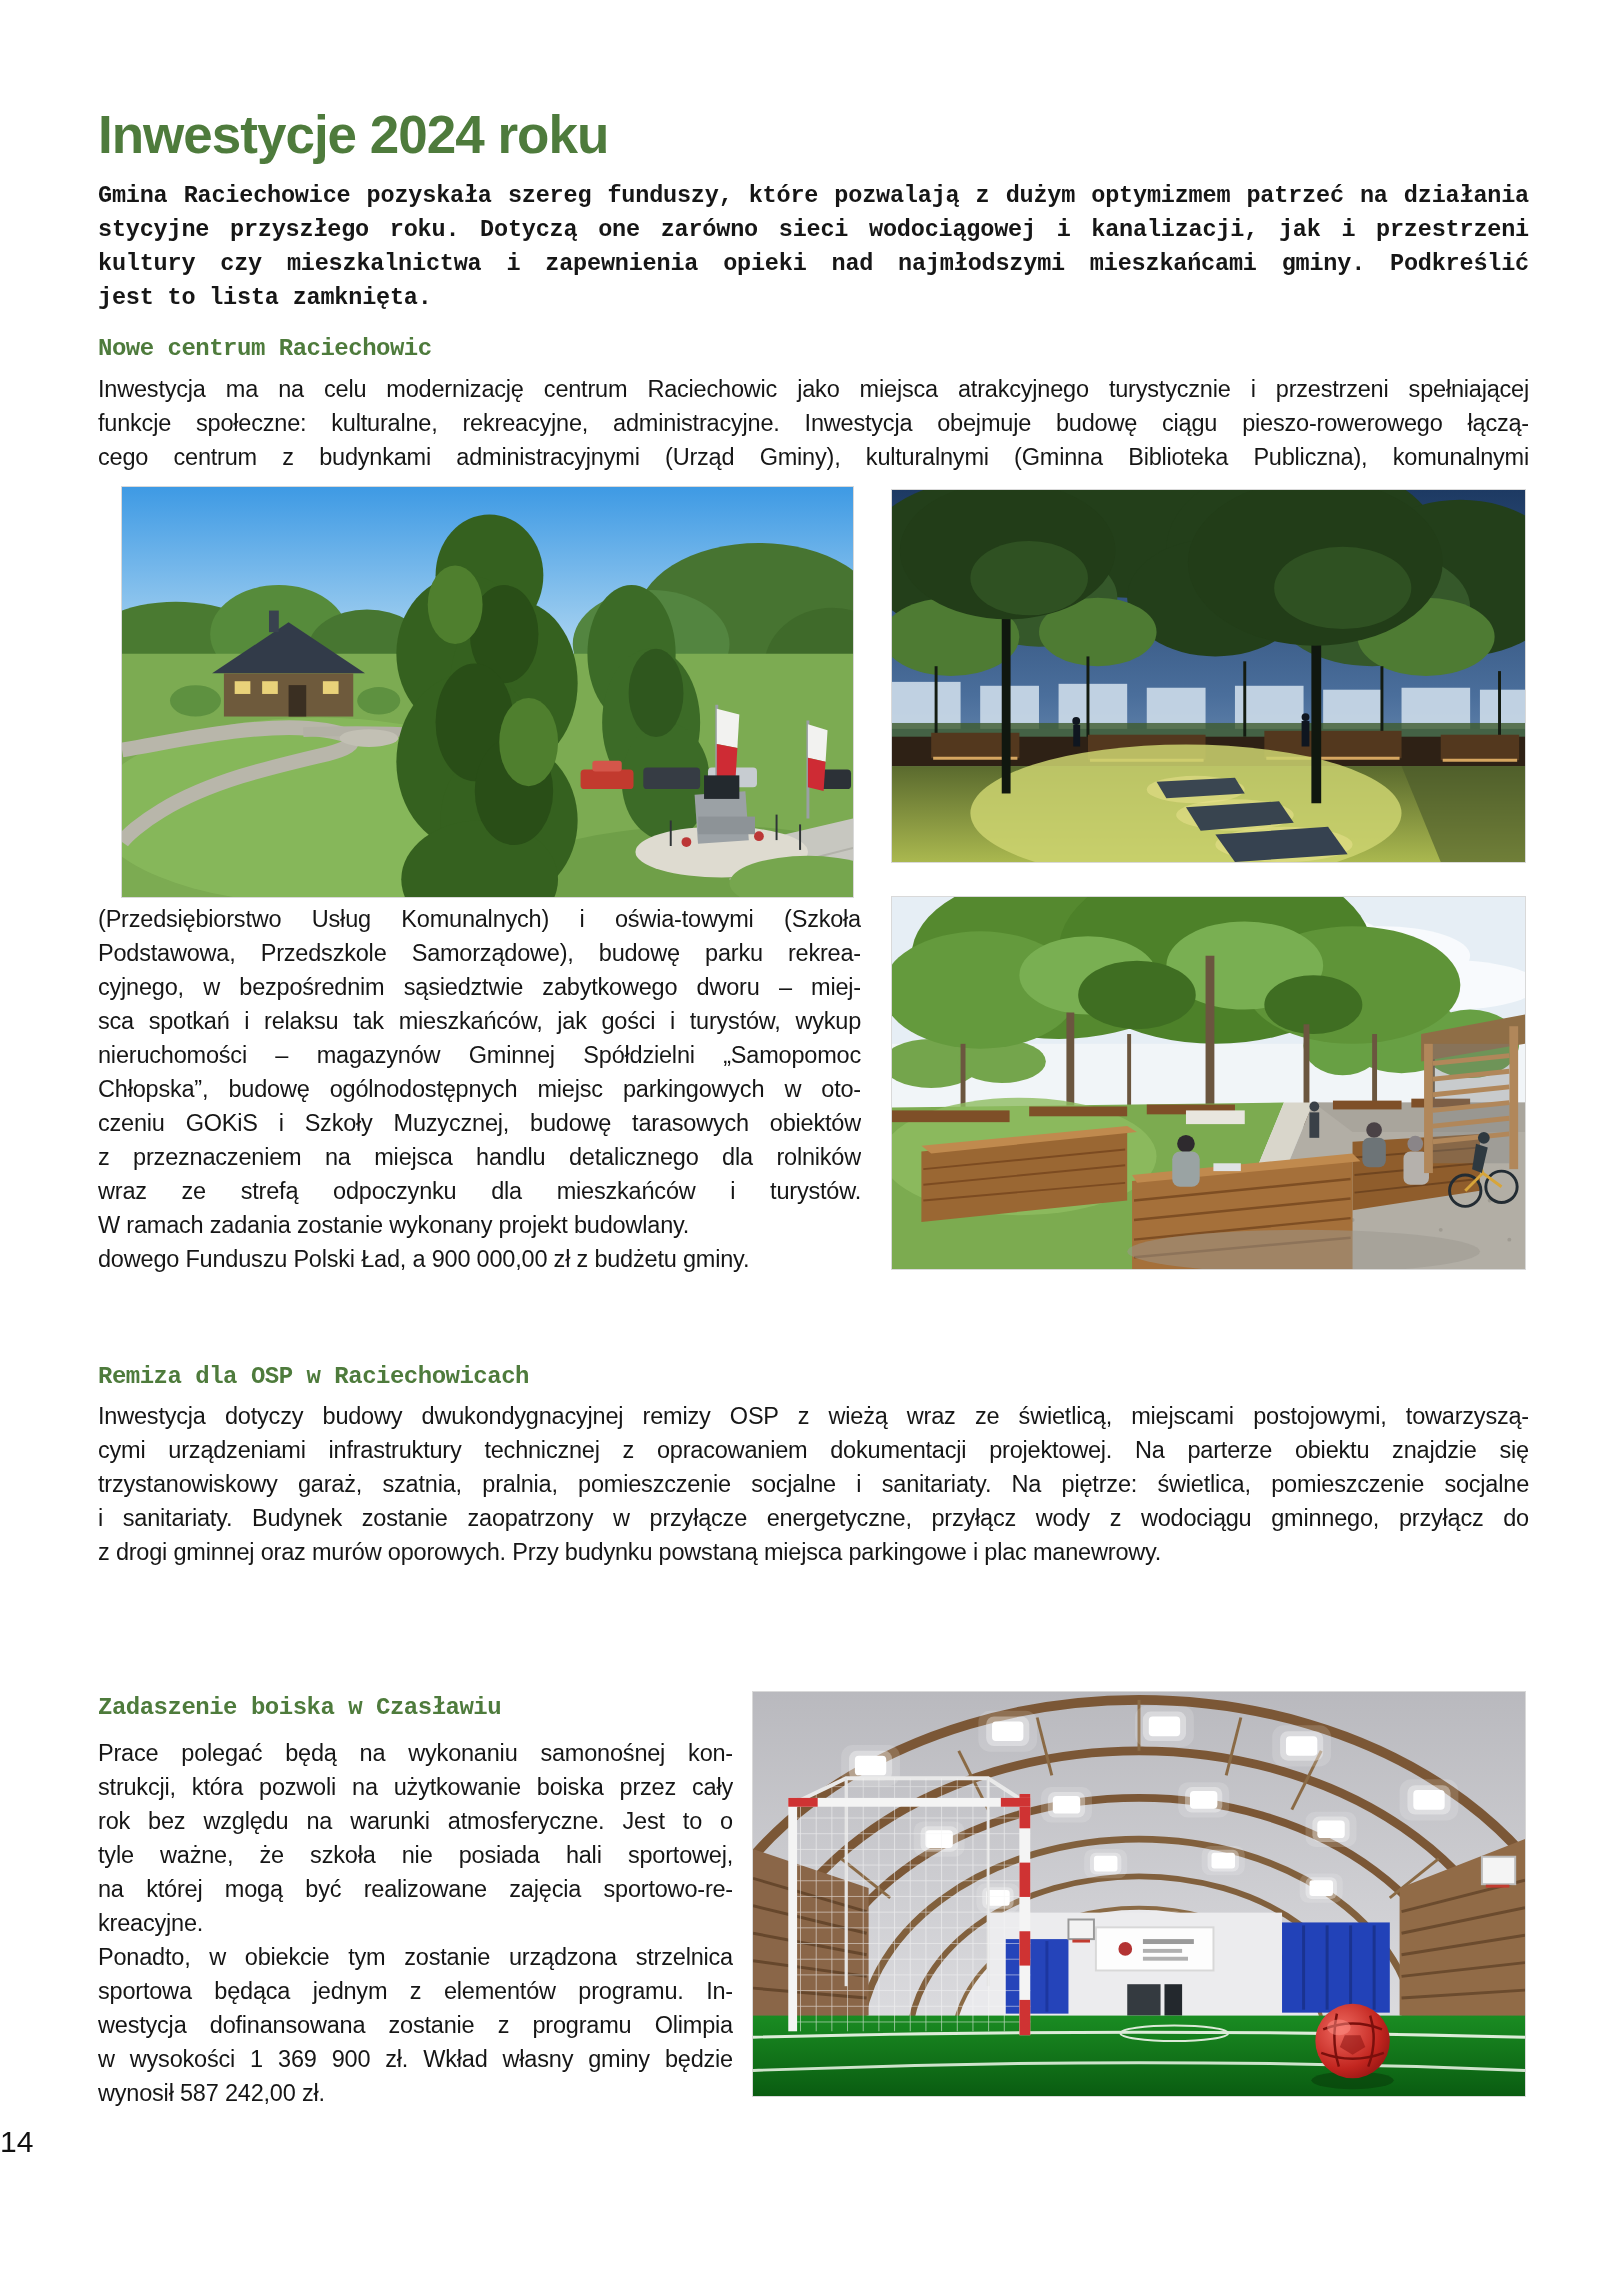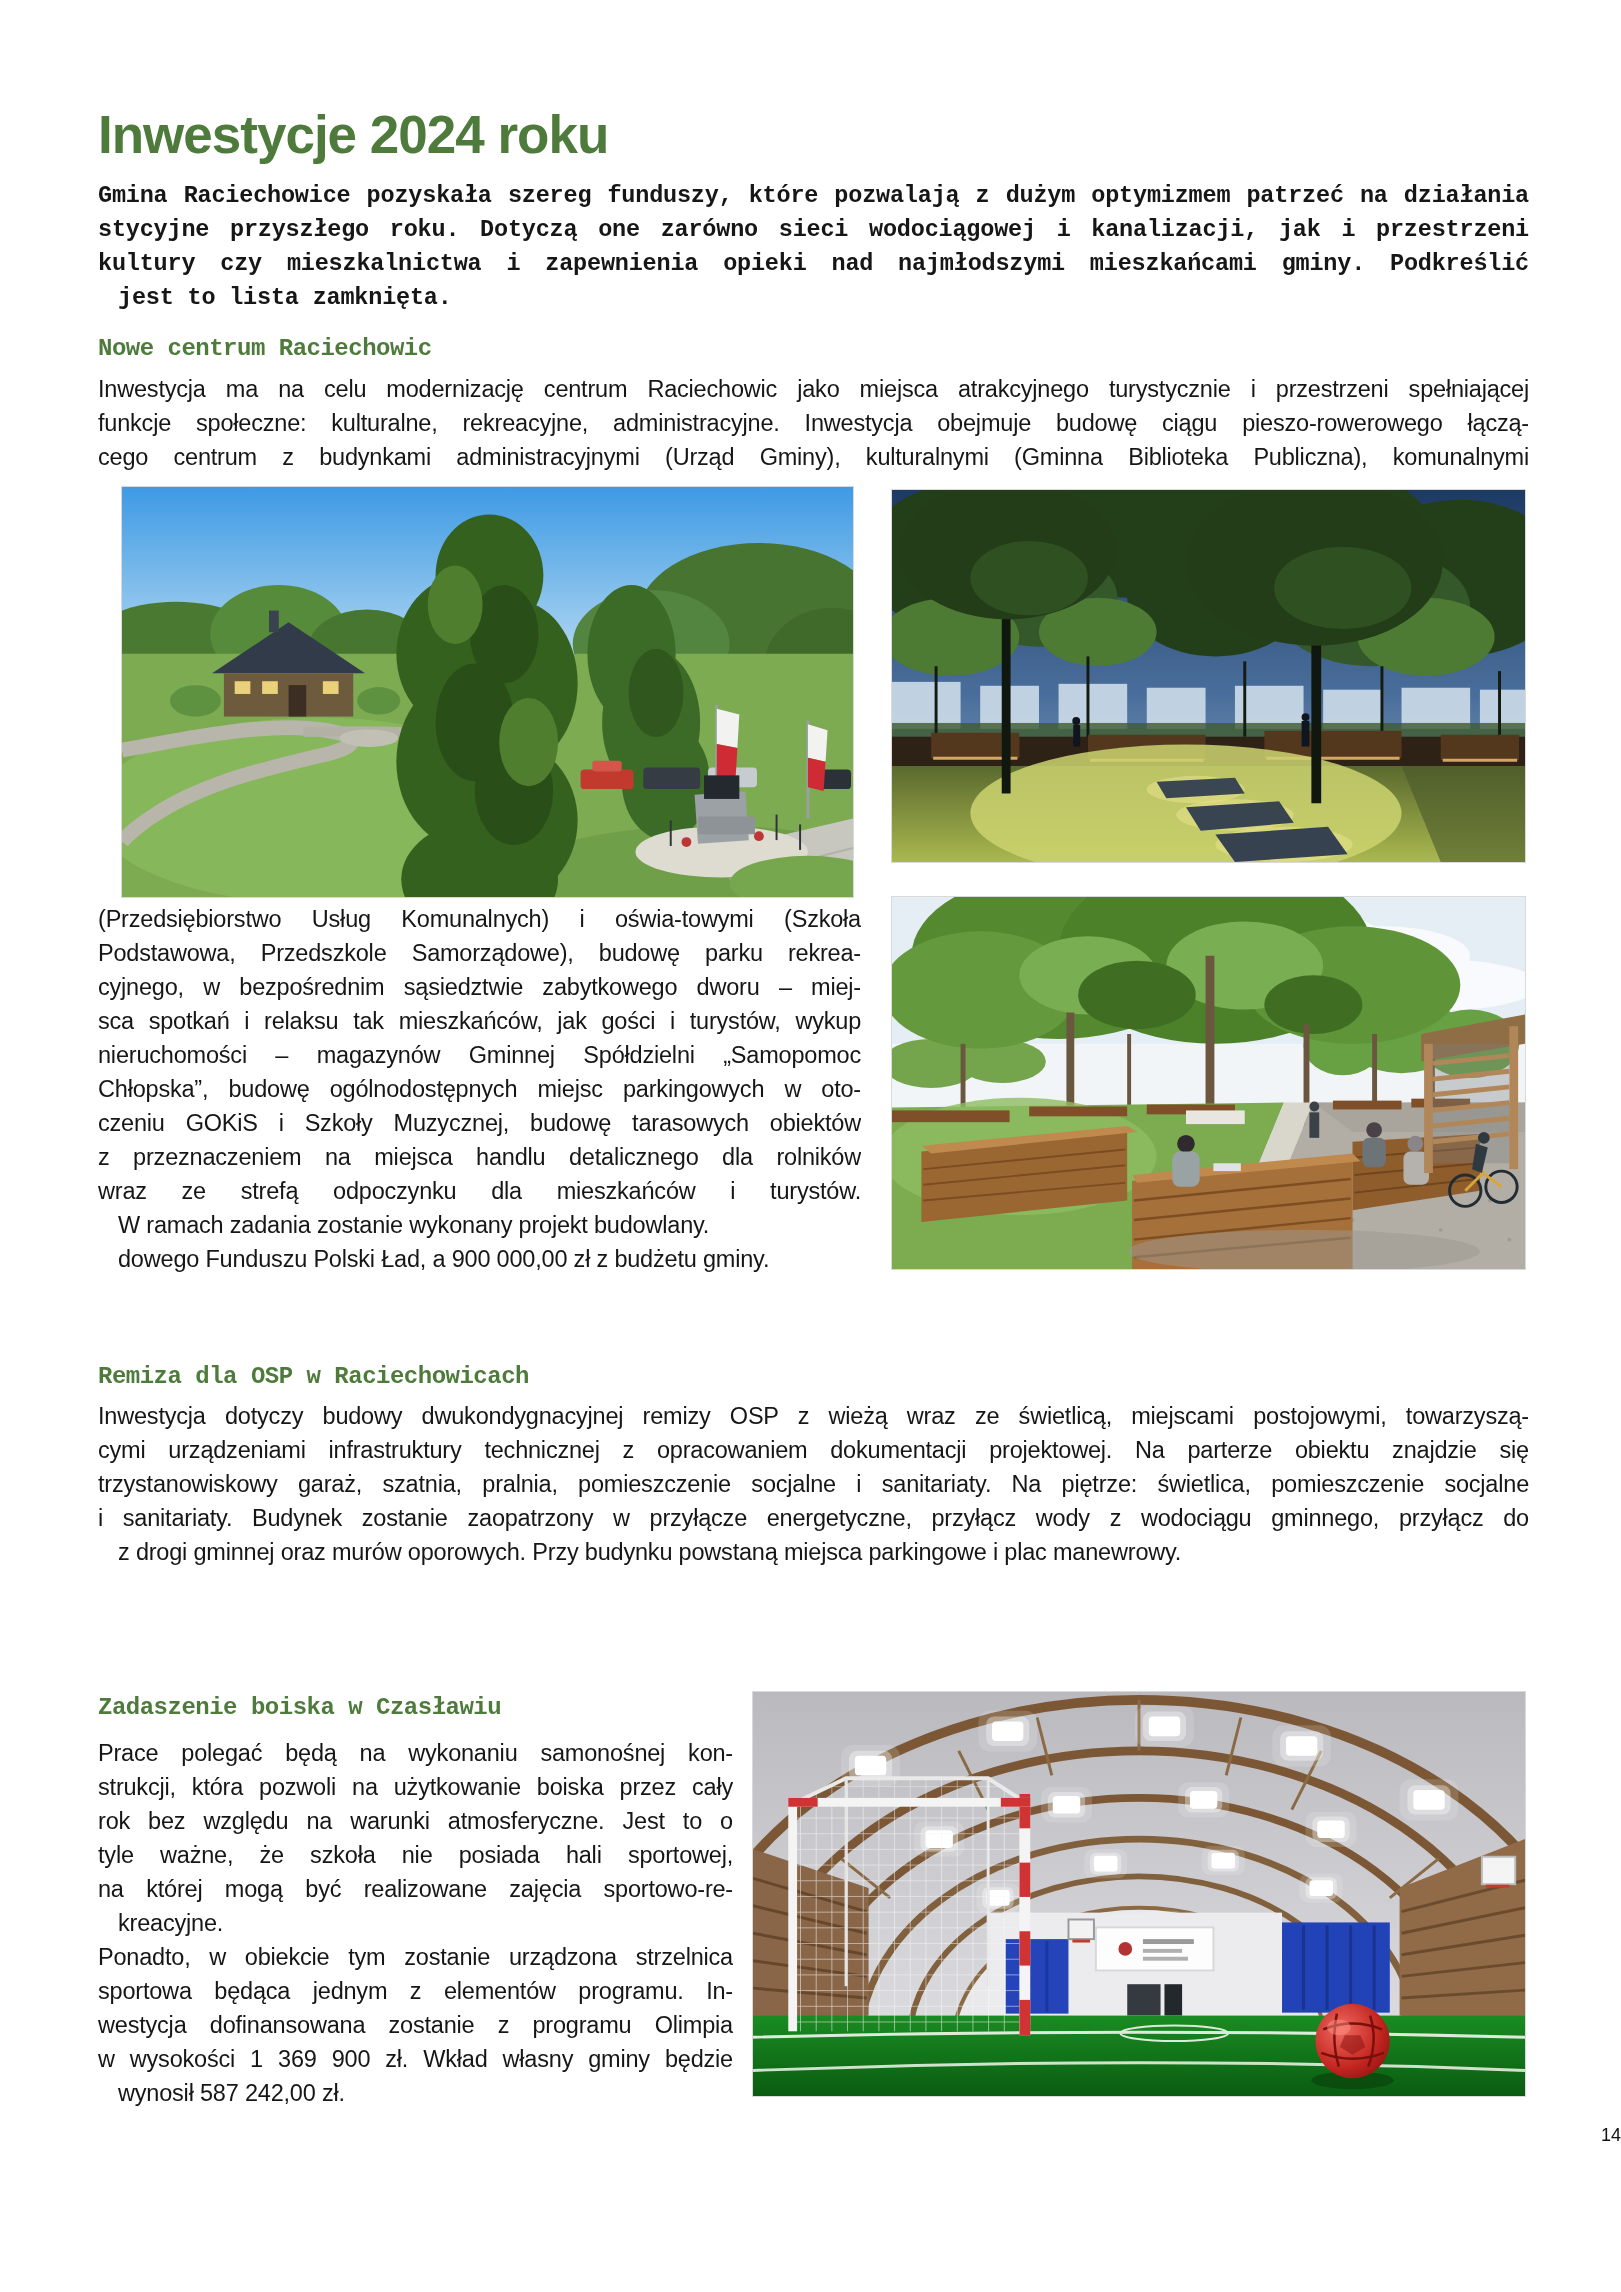--- a/index.html
+++ b/index.html
@@ -6,24 +6,24 @@
   .page{
     position:relative;width:1621px;height:2293px;background:#ffffff;
     font-family:"Liberation Sans",sans-serif;color:#161616;overflow:hidden;
   }
   .abs{position:absolute;}
   .title{font-size:53px;font-weight:700;color:#4e7b3c;letter-spacing:-1px;line-height:61px;}
   .h2{font-size:24px;font-weight:700;color:#4e7b3c;letter-spacing:-0.5px;line-height:39px;font-family:Liberation Mono, monospace;}
   .body-text{font-size:23.5px;line-height:34px;letter-spacing:-0.2px;}
   .bold{font-weight:700;font-family:Liberation Mono, monospace;}
   .tl{text-align:justify;text-align-last:justify;height:34px;overflow:hidden;}
-  .tl-last{text-align-last:left;margin-left:20px;}
+  .tl-last{text-align-last:left;}
   .photo{position:absolute;outline:1px solid #d9d9d9;background:#eee;}
   .photo svg{display:block;width:100%;height:100%;}
-  .pagenum{position:absolute;left:0;right:0;text-align:right;font-size:18px;color:#111;}
+  .pagenum{position:absolute;left:0;right:0;text-align:left;font-size:30px;color:#111;}
 </style>
 </head>
 <body>
 
 <div class="page">
 
   <div class="abs title" style="left:98px;top:104px;width:1431px;">Inwestycje 2024 roku</div>
 
   <div class="abs body-text bold" style="left:98px;top:179px;width:1431px;">
       <div class="tl">Gmina Raciechowice pozyskała szereg funduszy, które pozwalają z dużym optymizmem patrzeć na działania inwe-</div>

